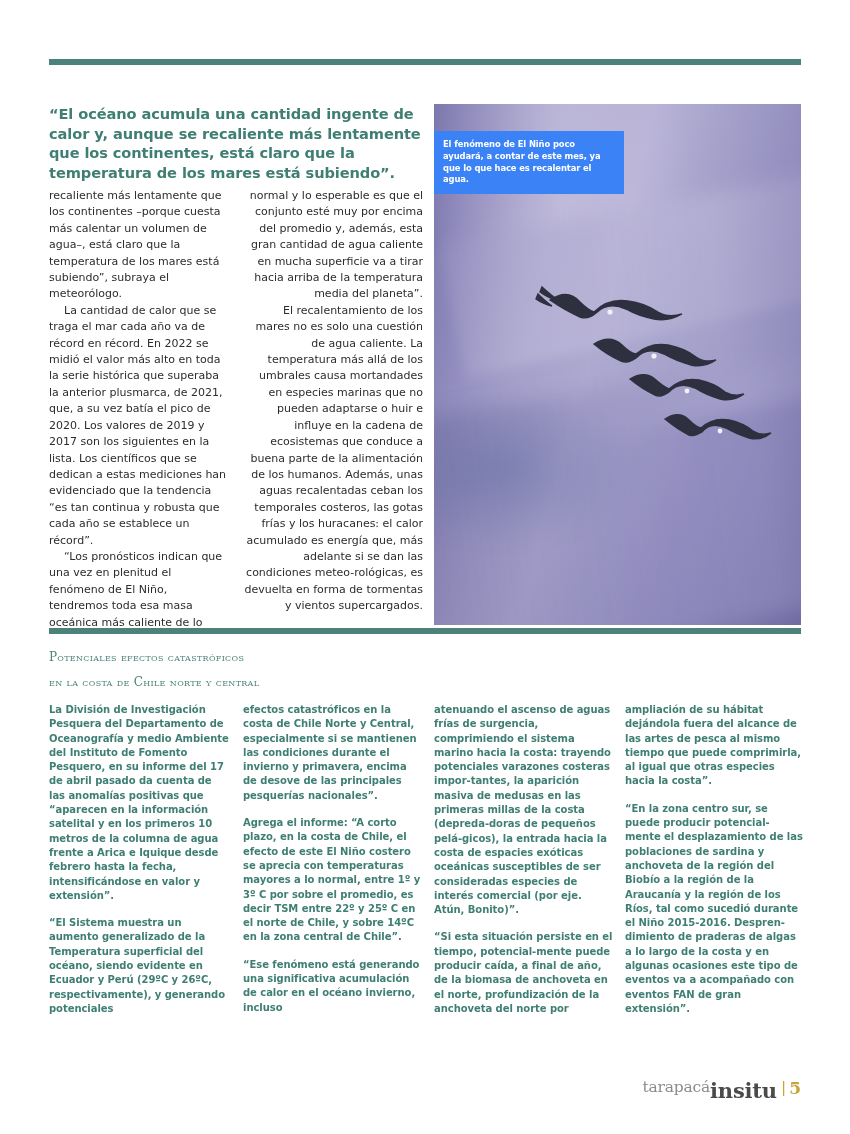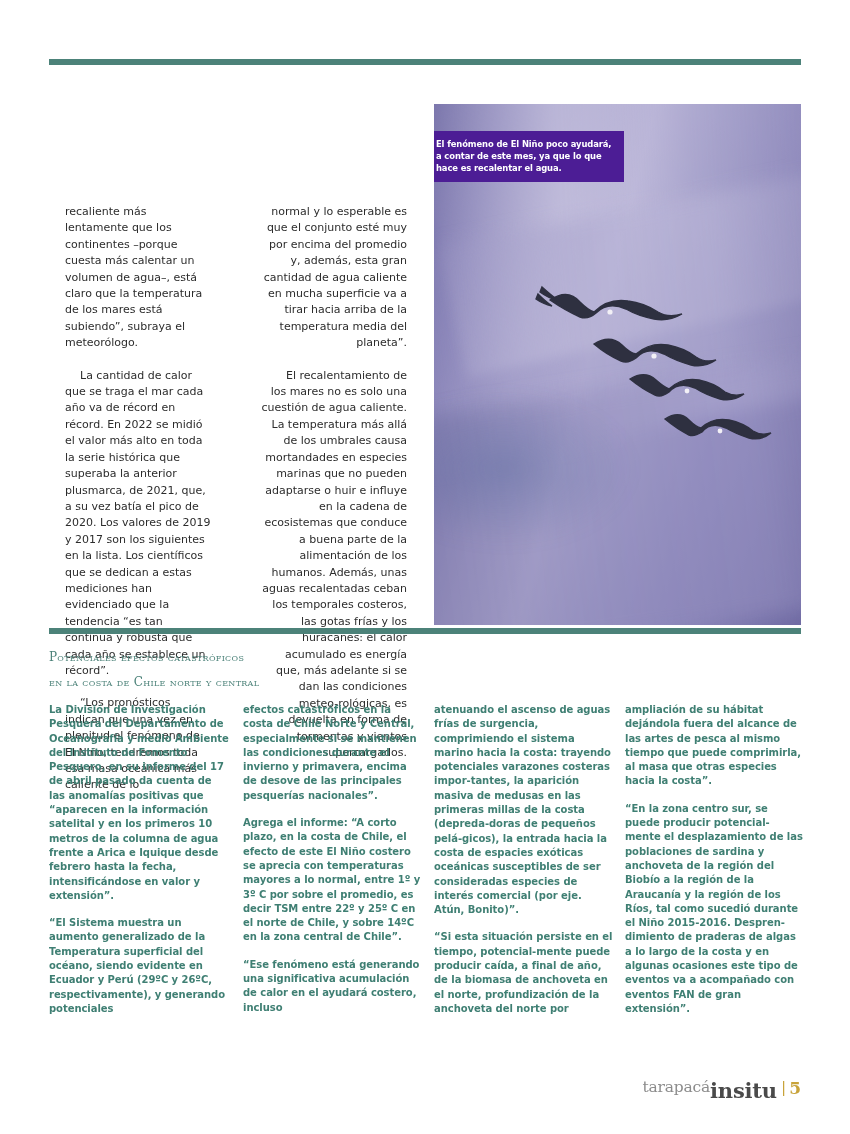--- a/index.html
+++ b/index.html
@@ -113,41 +113,41 @@
     height: 30%;
     background: radial-gradient(ellipse at 40% 50%, rgba(74,96,150,0.35) 0%, rgba(74,96,150,0.0) 70%);
     filter: blur(8px);
   }
   .birds { position: absolute; inset: 0; }
   .caption {
     position: absolute;
     left: 0px;
     top: 27px;
     width: 190px;
-    background: #4c1d95;
+    background: #3b82f6;
     color: #ffffff;
     font-family: "DejaVu Sans", sans-serif;
     font-weight: bold;
     font-size: 8.4px;
     line-height: 11.8px;
-    padding: 8px 10px 8px 2px;
+    padding: 8px 10px 8px 9px;
     box-sizing: border-box;
     letter-spacing: -0.1px;
   }
 
   
   .col {
     position: absolute;
     font-family: "DejaVu Sans", sans-serif;
     font-size: 11px;
     line-height: 16.4px;
     color: #2c2c2c;
     text-align: left;
   }
-  .col p { margin: 16px; }
+  .col p { margin: 0; }
   .col p.ind { text-indent: 15px; }
 
   .col-up-1 { left: 49px;  top: 188px; width: 180px; }
   .col-up-2 { left: 243px; top: 188px; width: 180px; text-align: right; }
 
   
   .section-head {
     position: absolute;
     left: 49px;
     top: 645px;
@@ -212,20 +212,21 @@
     font-weight: bold;
   }
 </style>
 </head>
 <body>
 
 <div class="page">
 
   <div class="rule-top"></div>
 
+  <div class="pullquote">“El océano acumula una cantidad ingente de calor y, aunque se recaliente más lentamente que los continentes, está claro que la temperatura de los mares está subiendo”.</div>
 
   <div class="photo">
     <div class="photo-sky"></div>
     <div class="photo-ridge"></div>
     <div class="photo-ridge2"></div>
     <div class="photo-ridge3"></div>
     <div class="photo-shadow"></div>
     <svg class="birds" viewBox="0 0 367 521">
       <g fill="#2e3040" stroke="#2e3040" stroke-width="1.4">
         <path d="M116 196 q18 -12 30 2 q8 8 14 10 q14 -14 34 -11 q16 2 30 11 q10 6 24 2 q-14 8 -28 5 q-16 -3 -28 -10 q-18 -8 -30 4 q-8 7 -16 4 q-14 -6 -30 -17 z"></path>
@@ -264,30 +265,30 @@
   </div>
 
   <div class="bcol bcol-1">
     <p>La División de Investigación Pesquera del Departamento de Oceanografía y medio Ambiente del Instituto de Fomento Pesquero, en su informe del 17 de abril pasado da cuenta de las anomalías positivas que “aparecen en la información satelital y en los primeros 10 metros de la columna de agua frente a Arica e Iquique desde febrero hasta la fecha, intensificándose en valor y extensión”.</p>
     <p>“El Sistema muestra un aumento generalizado de la Temperatura superficial del océano, siendo evidente en Ecuador y Perú (29ºC y 26ºC, respectivamente), y generando potenciales</p>
   </div>
 
   <div class="bcol bcol-2">
     <p>efectos catastróficos en la costa de Chile Norte y Central, especialmente si se mantienen las condiciones durante el invierno y primavera, encima de desove de las principales pesquerías nacionales”.</p>
     <p>Agrega el informe: “A corto plazo, en la costa de Chile, el efecto de este El Niño costero se aprecia con temperaturas mayores a lo normal, entre 1º y 3º C por sobre el promedio, es decir TSM entre 22º y 25º C en el norte de Chile, y sobre 14ºC en la zona central de Chile”.</p>
-    <p>“Ese fenómeno está generando una significativa acumulación de calor en el ayudará costero, incluso</p>
+    <p>“Ese fenómeno está generando una significativa acumulación de calor en el océano invierno, incluso</p>
   </div>
 
   <div class="bcol bcol-3">
     <p>atenuando el ascenso de aguas frías de surgencia, comprimiendo el sistema marino hacia la costa: trayendo potenciales varazones costeras impor-tantes, la aparición masiva de medusas en las primeras millas de la costa (depreda-doras de pequeños pelá-gicos), la entrada hacia la costa de espacies exóticas oceánicas susceptibles de ser consideradas especies de interés comercial (por eje. Atún, Bonito)”.</p>
     <p>“Si esta situación persiste en el tiempo, potencial-mente puede producir caída, a final de año, de la biomasa de anchoveta en el norte, profundización de la anchoveta del norte por</p>
   </div>
 
   <div class="bcol bcol-4">
-    <p>ampliación de su hábitat dejándola fuera del alcance de las artes de pesca al mismo tiempo que puede comprimirla, al masa que otras especies hacia la costa”.</p>
+    <p>ampliación de su hábitat dejándola fuera del alcance de las artes de pesca al mismo tiempo que puede comprimirla, al igual que otras especies hacia la costa”.</p>
     <p>“En la zona centro sur, se puede producir potencial-mente el desplazamiento de las poblaciones de sardina y anchoveta de la región del Biobío a la región de la Araucanía y la región de los Ríos, tal como sucedió durante el Niño 2015-2016. Despren-dimiento de praderas de algas a lo largo de la costa y en algunas ocasiones este tipo de eventos va a acompañado con eventos FAN de gran extensión”.</p>
   </div>
 
   <div class="footer">
     <span class="brand-a">tarapacá</span>
     <span class="brand-b">insitu</span>
     <span class="bar">|</span>
     <span class="pagenum">5</span>
   </div>
 

